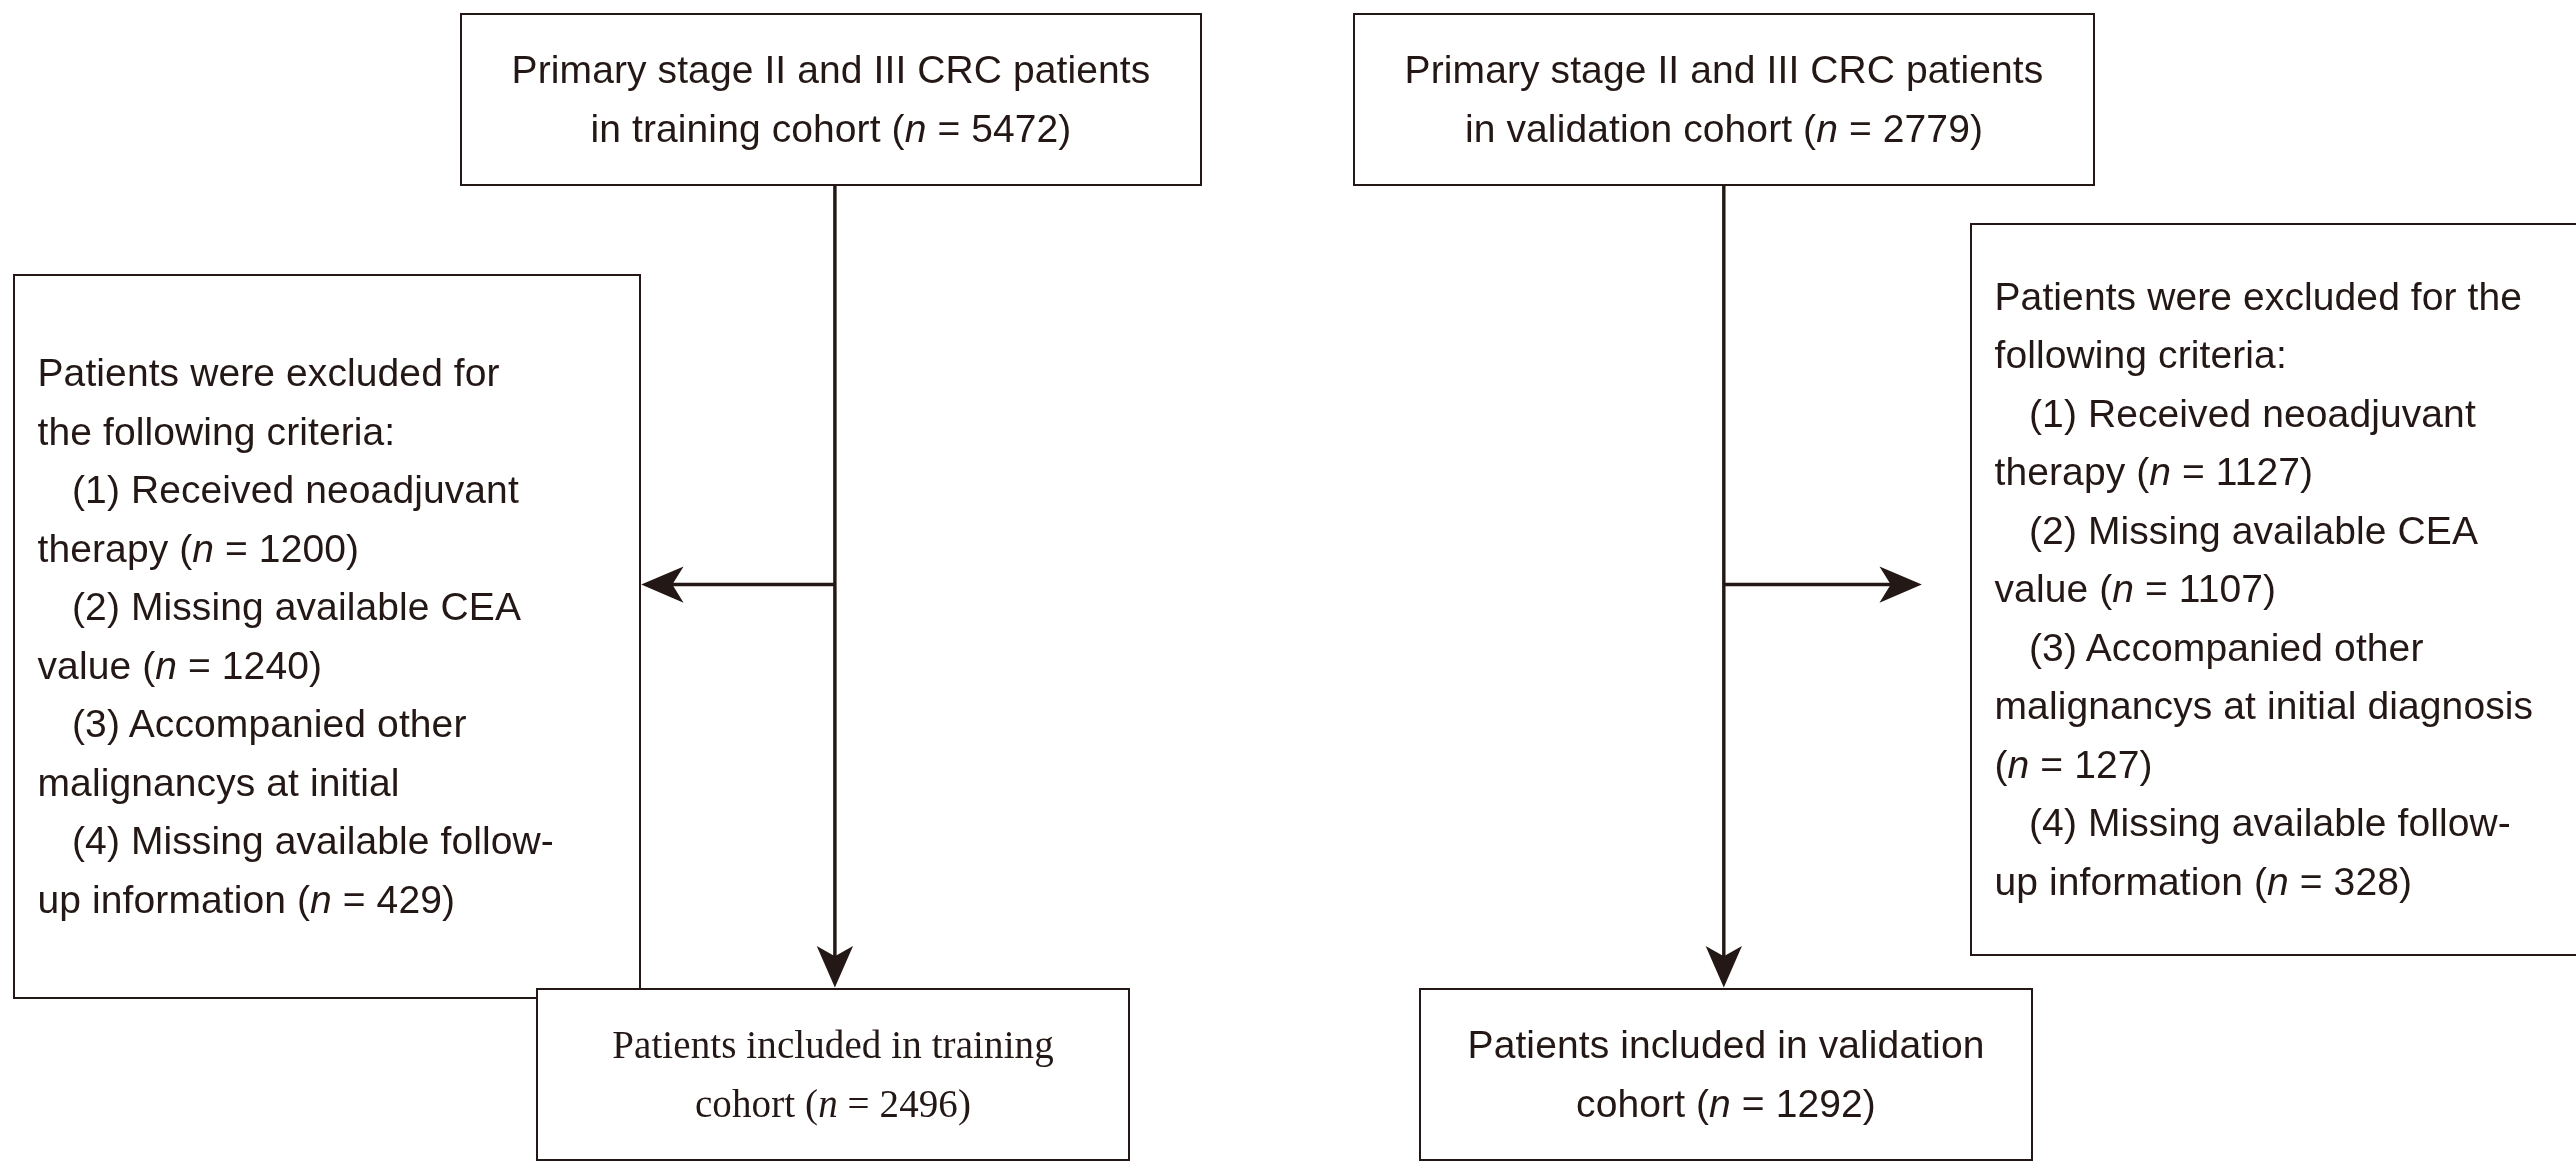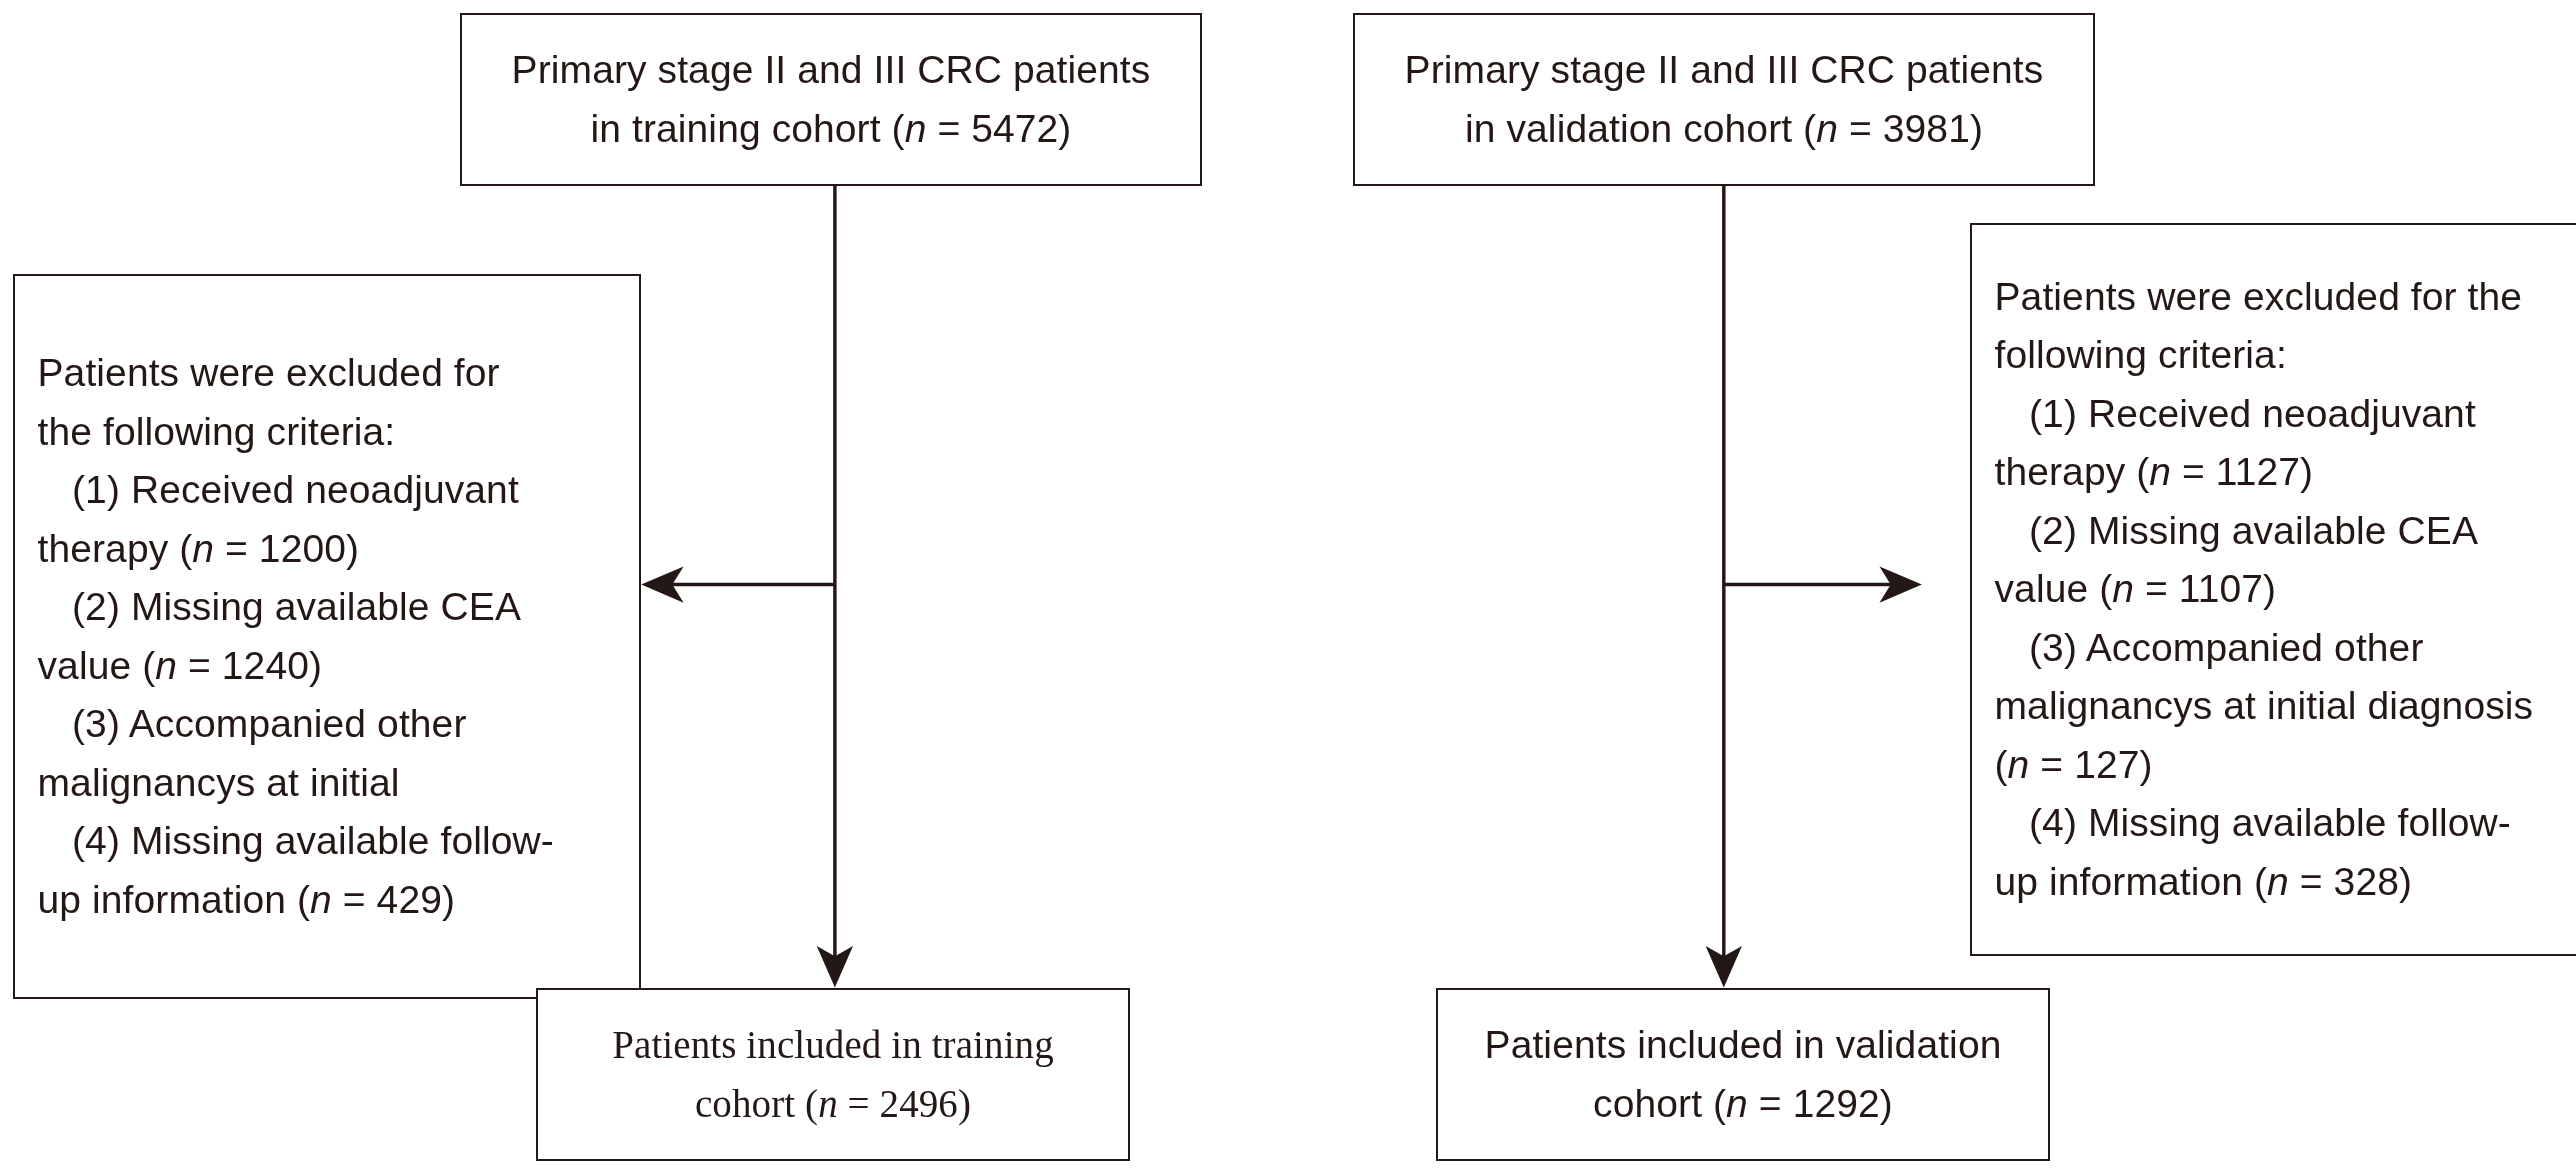--- a/index.html
+++ b/index.html
@@ -55,21 +55,21 @@
   }
   .indent {
     padding-left: 57px !important;
   }
   
   #node-train-source   { left: 460px;  top: 13px;   width: 742px;  height: 173px; }
   #node-valid-source   { left: 1353px; top: 13px;   width: 742px;  height: 173px; }
   #node-train-excluded { left: 13px;   top: 229px;  width: 628px;  height: 725px; margin-top: 45px; }
   #node-valid-excluded { left: 1922px; top: 223px;  width: 636px;  height: 733px; margin-left: 48px; }
   #node-train-included { left: 536px;  top: 988px; width: 594px;  height: 173px; font-family: Liberation Serif, serif; }
-  #node-valid-included { left: 1419px; top: 988px; width: 614px;  height: 173px; margin-left: 17px; }
+  #node-valid-included { left: 1419px; top: 988px; width: 614px;  height: 173px; }
 </style>
 </head>
 <body>
 
 <div id="canvas">
 
   <svg class="connector-layer" viewBox="0 0 2978 1360" width="2576" height="1176" xmlns="http://www.w3.org/2000/svg">
     <defs>
       <marker id="arrow-down" viewBox="0 0 12 12" refX="6" refY="10" markerWidth="11" markerHeight="11" orient="auto-start-reverse">
         <path d="M 1 0 L 6 11 L 11 0 L 6 3 Z" fill="#231815"></path>
@@ -97,21 +97,21 @@
     </g>
   </svg>
 
   <div class="node node-center" id="node-train-source">
     <span class="line">Primary stage II and III CRC patients</span>
     <span class="line"><span>in training cohort (</span><span class="ital">n</span><span> = 5472)</span></span>
   </div>
 
   <div class="node node-center" id="node-valid-source">
     <span class="line">Primary stage II and III CRC patients</span>
-    <span class="line"><span>in validation cohort (</span><span class="ital">n</span><span> = 3981)</span></span>
+    <span class="line"><span>in validation cohort (</span><span class="ital">n</span><span> = 2779)</span></span>
   </div>
 
   <div class="node node-left" id="node-train-excluded">
     <span class="line">Patients were excluded for</span>
     <span class="line">the following criteria:</span>
 
     <span class="line indent">(1) Received neoadjuvant</span>
     <span class="line"><span>therapy (</span><span class="ital">n</span><span> = 1200)</span></span>
 
     <span class="line indent">(2) Missing available CEA</span>

